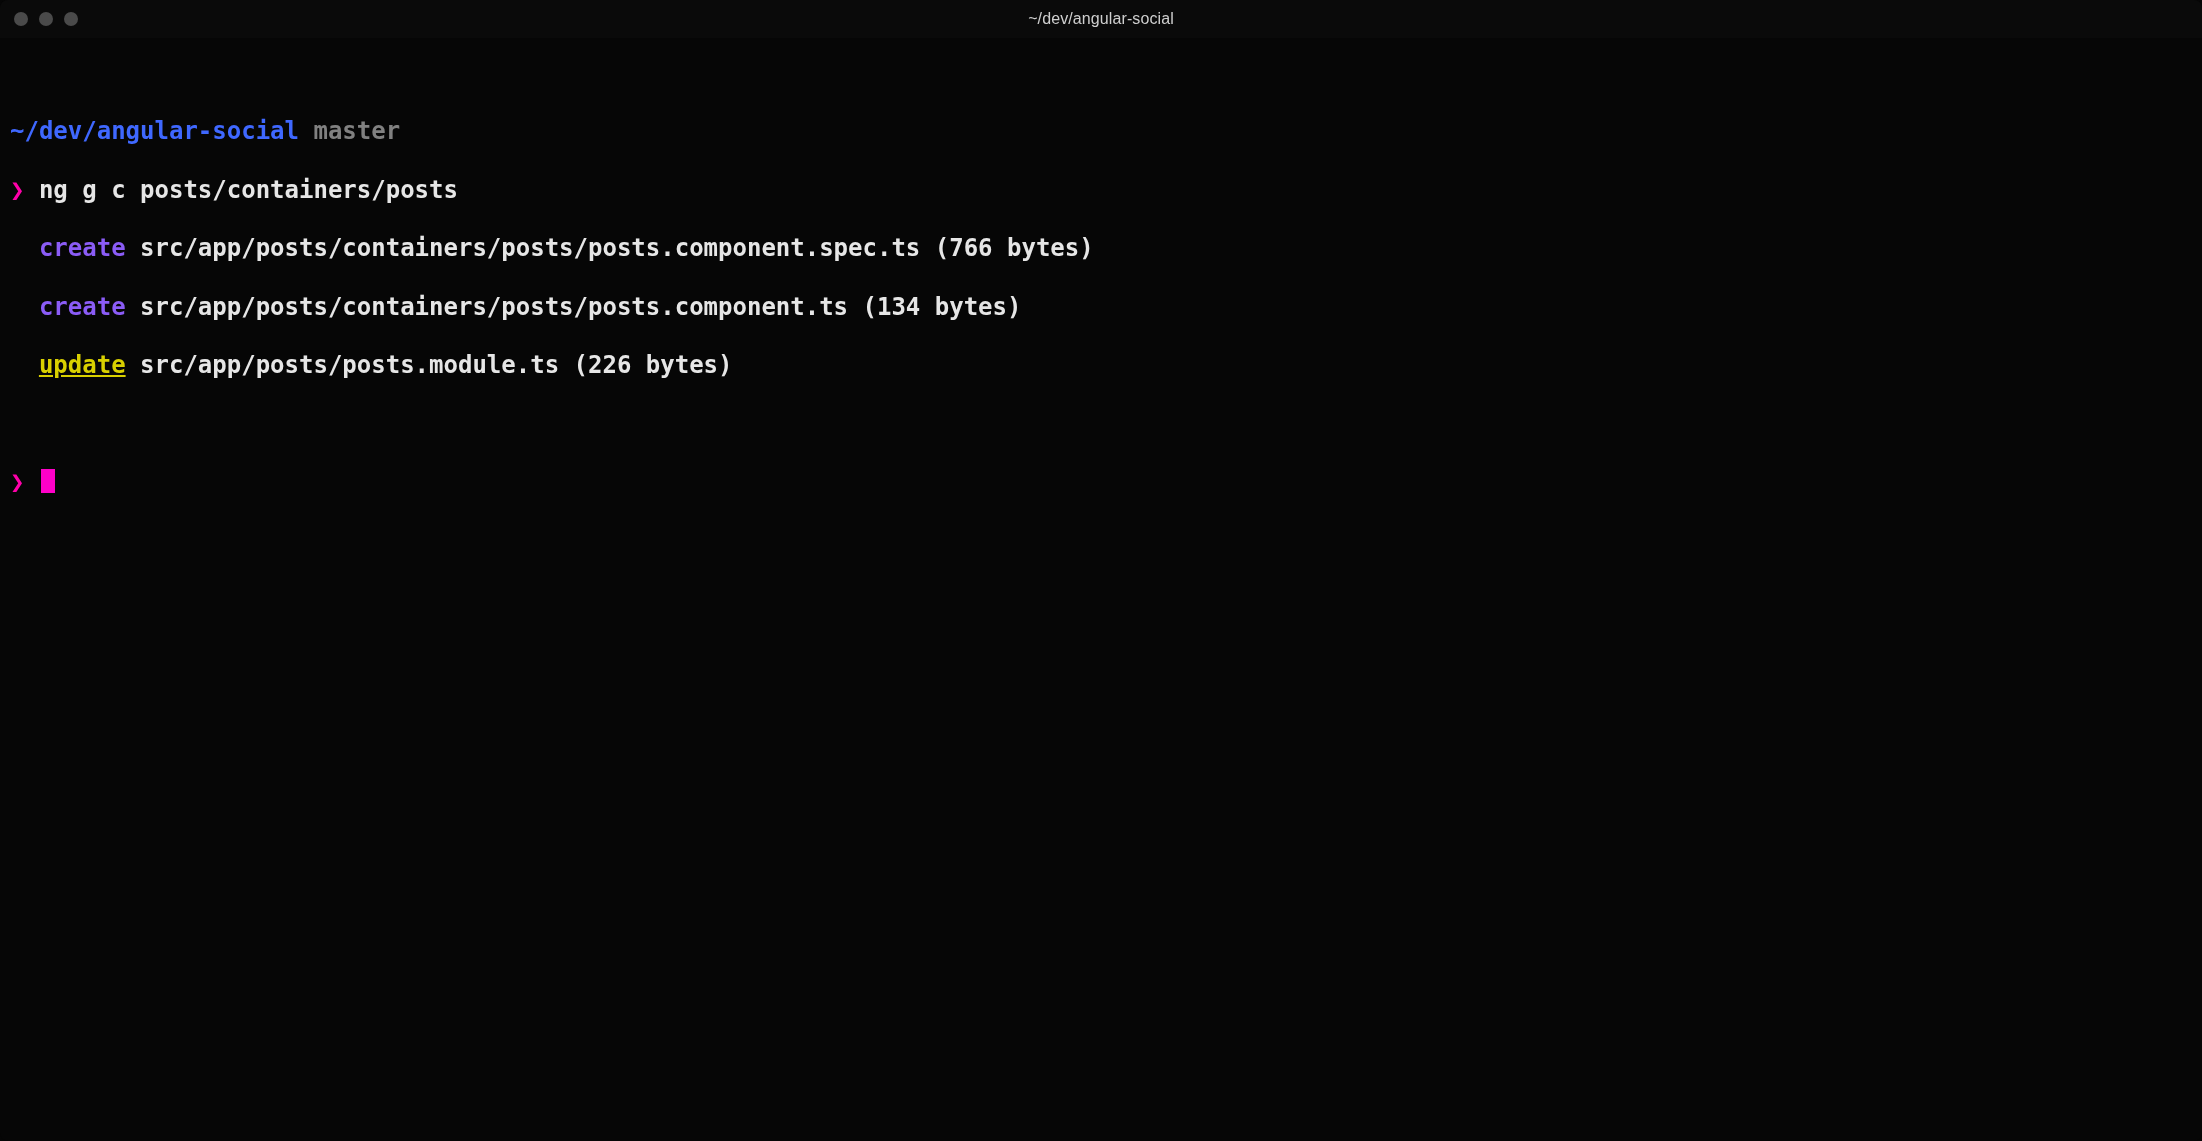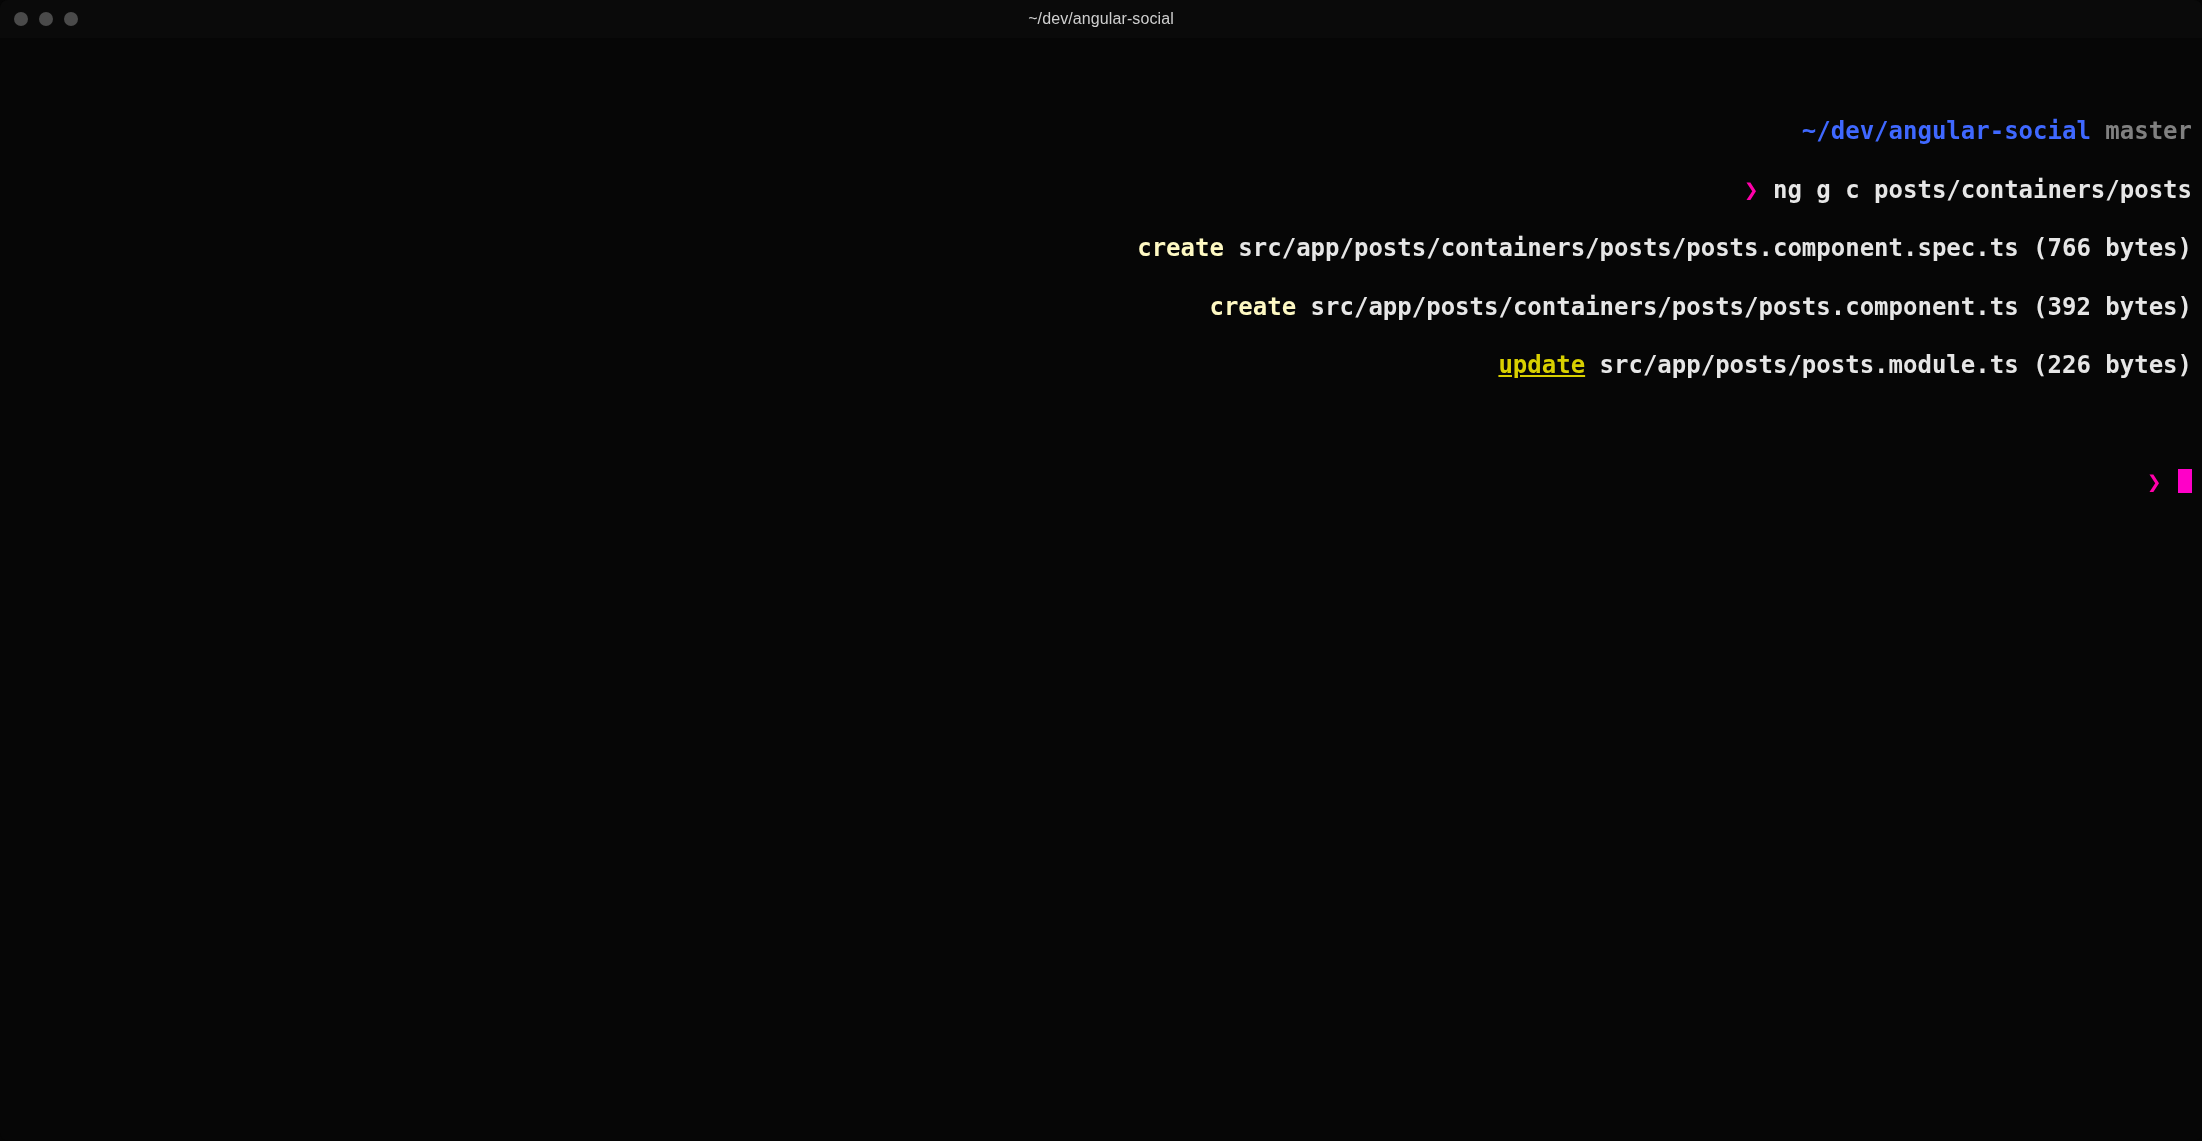--- a/index.html
+++ b/index.html
@@ -40,33 +40,32 @@
     .title {
       margin: 0 auto;
       font-size: 16px;
       color: #cfcfcf;
       font-weight: 500;
       font-family: -apple-system, BlinkMacSystemFont, "Helvetica Neue", Arial, sans-serif;
       letter-spacing: 0.1px;
     }
     .term {
       flex: 1;
-      padding: 50px 10px 10px 27px;
+      padding: 50px 10px 10px 10px;
       font-size: 24px;
       line-height: 1.22;
       white-space: pre;
       overflow: hidden;
-      text-align: right;
     }
     .row { display: block; }
     .cwd { color: #3f68ff; font-weight: 700; }
     .branch { color: #808080; font-weight: 700; }
     .prompt-char { color: #ff00aa; font-weight: 800; }
     .cmd { color: #e6e6e6; font-weight: 700; margin-top: 29px; }
-    .action-create { color: #fef9c3; font-weight: 700; }
+    .action-create { color: #8b5cf6; font-weight: 700; }
     .action-update { color: #d9d000; font-weight: 700; text-decoration: underline; }
     .plain { color: #e6e6e6; font-weight: 700; }
     .cursor {
       display: inline-block;
       width: 14px;
       height: 24px;
       background: #ff00c8;
       vertical-align: -3px;
       margin-left: 2px;
     }
@@ -82,18 +81,18 @@
       <div class="tl"></div>
       <div class="tl"></div>
     </div>
     <div class="title">~/dev/angular-social</div>
   </div>
 
   <div class="term">
 <span class="row"><span class="cwd">~/dev/angular-social</span> <span class="branch">master</span></span>
 <span class="row"><span class="prompt-char">❯</span> <span class="cmd">ng g c posts/containers/posts</span></span>
 <span class="row"><span class="plain">  </span><span class="action-create">create</span><span class="plain"> src/app/posts/containers/posts/posts.component.spec.ts (766 bytes)</span></span>
-<span class="row"><span class="plain">  </span><span class="action-create">create</span><span class="plain"> src/app/posts/containers/posts/posts.component.ts (392 bytes)</span></span>
+<span class="row"><span class="plain">  </span><span class="action-create">create</span><span class="plain"> src/app/posts/containers/posts/posts.component.ts (134 bytes)</span></span>
 <span class="row"><span class="plain">  </span><span class="action-update">update</span><span class="plain"> src/app/posts/posts.module.ts (226 bytes)</span></span>
 <div class="blank"></div>
 <span class="row"><span class="prompt-char">❯</span> <span class="cursor"></span></span>
   </div>
 </div>
 
 </body></html>

